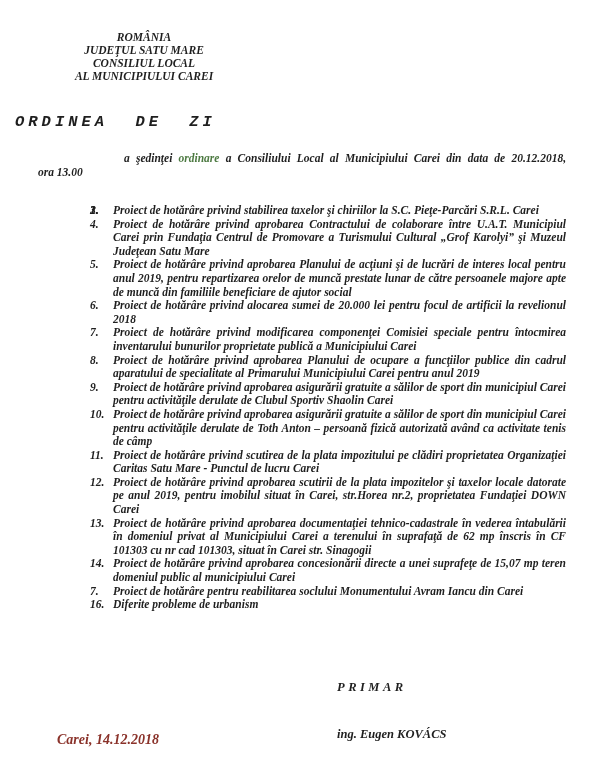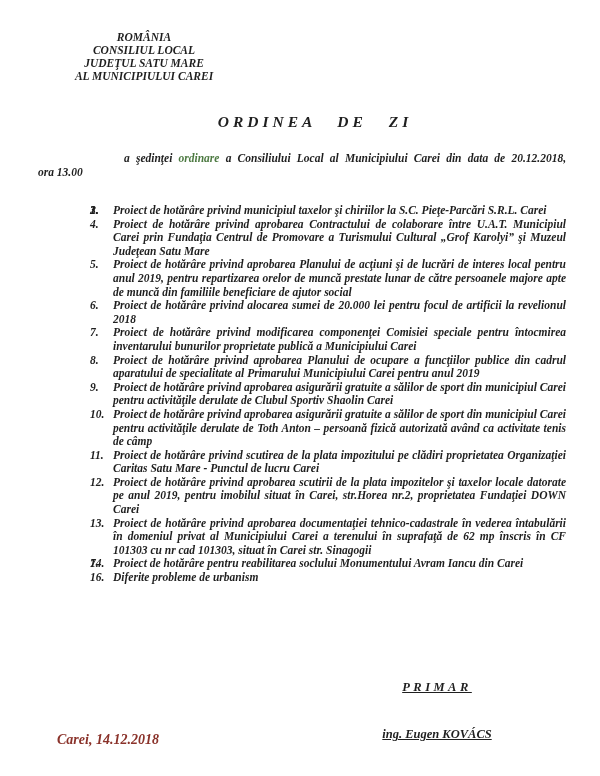--- a/index.html
+++ b/index.html
@@ -23,26 +23,26 @@
     left: 34px;
     width: 220px;
     text-align: center;
     font-size: 11.5px;
     line-height: 13px;
   }
   .letterhead span { display: block; }
   .doc-title {
     position: absolute;
     top: 113px;
-    left: 30px;
+    left: 15px;
     width: 570px;
-    text-align: center;
     font-size: 15.5px;
     letter-spacing: 4px;
     word-spacing: 14px;
+    font-family: Liberation Mono, monospace;
   }
   .subtitle {
     position: absolute;
     top: 151px;
     left: 38px;
     width: 528px;
     font-size: 11.5px;
     line-height: 14px;
   }
   .subtitle .sub-line1 {
@@ -75,24 +75,23 @@
   ol.agenda .num {
     position: absolute;
     left: 0;
     top: 0;
   }
   .signature {
     position: absolute;
     top: 680px;
     left: 337px;
     width: 200px;
-    text-align: center;
+    text-align: left;
     font-size: 12.5px;
     line-height: 15px;
-    text-decoration: underline;
   }
   .signature .sig-role {
     letter-spacing: 3.5px;
     display: block;
   }
   .signature .sig-name {
     display: block;
     margin-top: 32px;
   }
   .doc-footer {
@@ -101,47 +100,47 @@
     left: 57px;
     font-size: 14px;
     color: var(--footer-red, #8a322a);
   }
 </style>
 </head>
 <body style="--ink: #1f1f1f; --emphasis-green: #4d7a42; --footer-red: #8a322a;">
 
 <div class="letterhead">
     <span>ROMÂNIA</span>
+    <span>JUDEŢUL SATU MARE</span>
     <span>CONSILIUL LOCAL</span>
-    <span>JUDEŢUL SATU MARE</span>
     <span>AL MUNICIPIULUI CAREI</span>
   </div>
 
 <div class="doc-title">ORDINEA DE ZI</div>
 
 <div class="subtitle">
   <div class="sub-line1"><span>a şedinţei </span><span class="emphasis-green">ordinare</span><span> a Consiliului Local al Municipiului Carei din data de </span><span class="date-strong">20.12.2018</span><span>,</span></div>
   <div class="sub-line2">ora 13.00</div>
 </div>
 
 <ol class="agenda">
     <li><span class="num">1.</span></li>
     <li><span class="num">2.</span></li>
-    <li><span class="num">3.</span><span>Proiect de hotărâre privind municipiul taxelor şi chiriilor la S.C. Pieţe-Parcări S.R.L. Carei</span></li>
+    <li><span class="num">3.</span><span>Proiect de hotărâre privind stabilirea taxelor şi chiriilor la S.C. Pieţe-Parcări S.R.L. Carei</span></li>
     <li><span class="num">4.</span><span>Proiect de hotărâre privind aprobarea Contractului de colaborare între U.A.T. Municipiul Carei prin Fundaţia Centrul de Promovare a Turismului Cultural „Grof Karolyi” şi Muzeul Judeţean Satu Mare</span></li>
     <li><span class="num">5.</span><span>Proiect de hotărâre privind aprobarea Planului de acţiuni şi de lucrări de interes local pentru anul 2019, pentru repartizarea orelor de muncă prestate lunar de către persoanele majore apte de muncă din familiile beneficiare de ajutor social</span></li>
     <li><span class="num">6.</span><span>Proiect de hotărâre privind alocarea sumei de 20.000 lei pentru focul de artificii la revelionul 2018</span></li>
     <li><span class="num">7.</span><span>Proiect de hotărâre privind modificarea componenţei Comisiei speciale pentru întocmirea inventarului bunurilor proprietate publică a Municipiului Carei</span></li>
     <li><span class="num">8.</span><span>Proiect de hotărâre privind aprobarea Planului de ocupare a funcţiilor publice din cadrul aparatului de specialitate al Primarului Municipiului Carei pentru anul 2019</span></li>
     <li><span class="num">9.</span><span>Proiect de hotărâre privind aprobarea asigurării gratuite a sălilor de sport din municipiul Carei pentru activităţile derulate de Clubul Sportiv Shaolin Carei</span></li>
     <li><span class="num">10.</span><span>Proiect de hotărâre privind aprobarea asigurării gratuite a sălilor de sport din municipiul Carei pentru activităţile derulate de Toth Anton – persoană fizică autorizată având ca activitate tenis de câmp</span></li>
     <li><span class="num">11.</span><span>Proiect de hotărâre privind scutirea de la plata impozitului pe clădiri proprietatea Organizaţiei Caritas Satu Mare - Punctul de lucru Carei</span></li>
     <li><span class="num">12.</span><span>Proiect de hotărâre privind aprobarea scutirii de la plata impozitelor şi taxelor locale datorate pe anul 2019, pentru imobilul situat în Carei, str.Horea nr.2, proprietatea Fundaţiei DOWN Carei</span></li>
     <li><span class="num">13.</span><span>Proiect de hotărâre privind aprobarea documentaţiei tehnico-cadastrale în vederea întabulării în domeniul privat al Municipiului Carei a terenului în suprafaţă de 62 mp înscris în CF 101303 cu nr cad 101303, situat în Carei str. Sinagogii</span></li>
-    <li><span class="num">14.</span></li>
+    <li><span class="num">14.</span><span>Proiect de hotărâre privind aprobarea concesionării directe a unei suprafeţe de 15,07 mp teren domeniul public al municipiului Carei</span></li>
     <li><span class="num">7.</span><span>Proiect de hotărâre pentru reabilitarea soclului Monumentului Avram Iancu din Carei</span></li>
     <li><span class="num">16.</span><span>Diferite probleme de urbanism</span></li>
   </ol>
 
 <div class="signature">
   <span class="sig-role">PRIMAR</span>
   <span class="sig-name">ing. Eugen KOVÁCS</span>
 </div>
 
 <div class="doc-footer">Carei, 14.12.2018</div>

